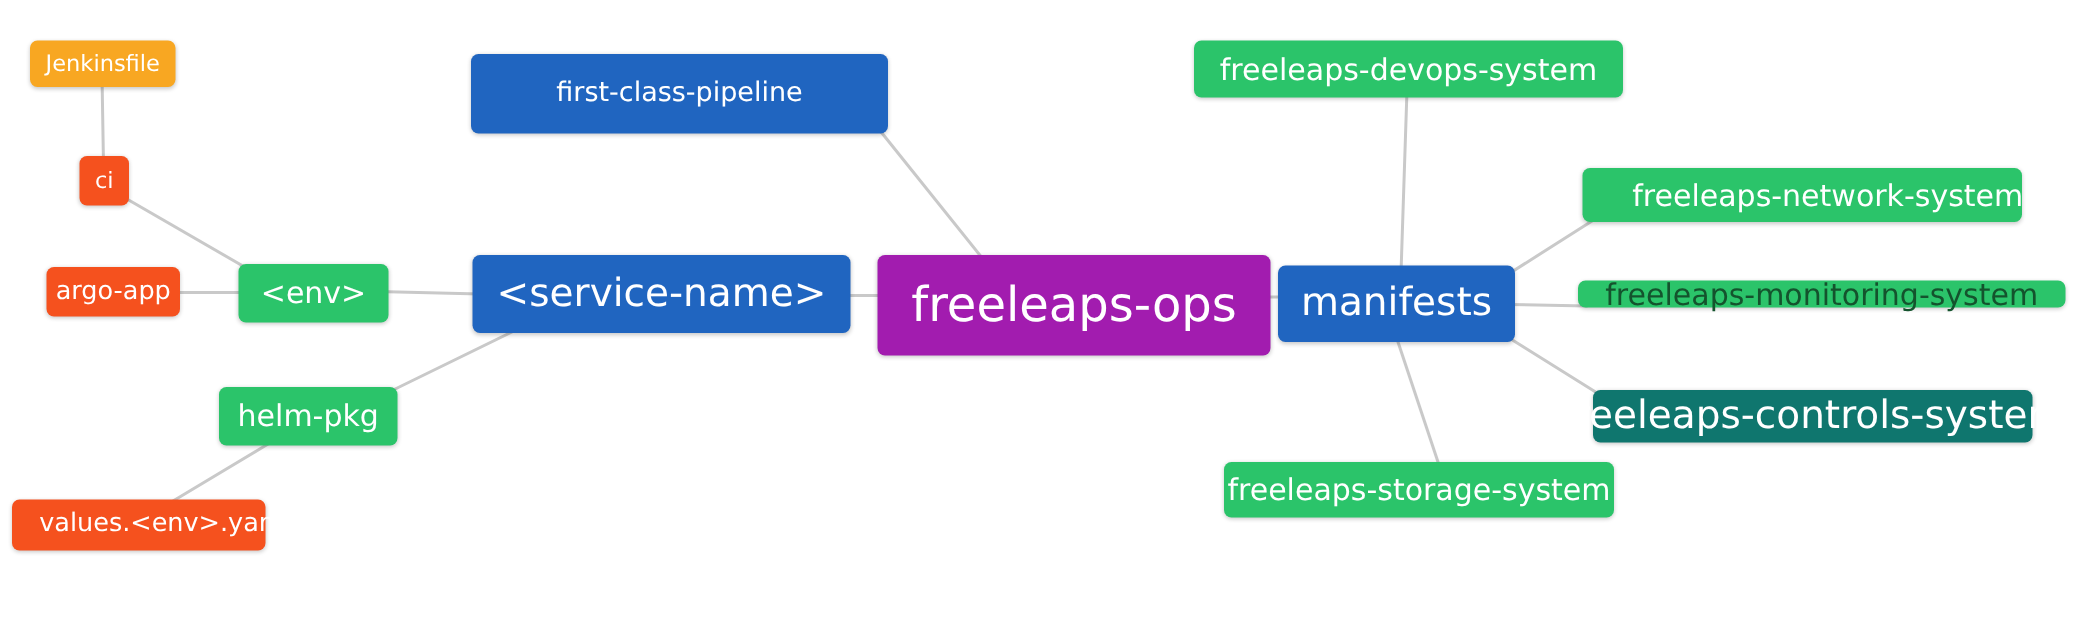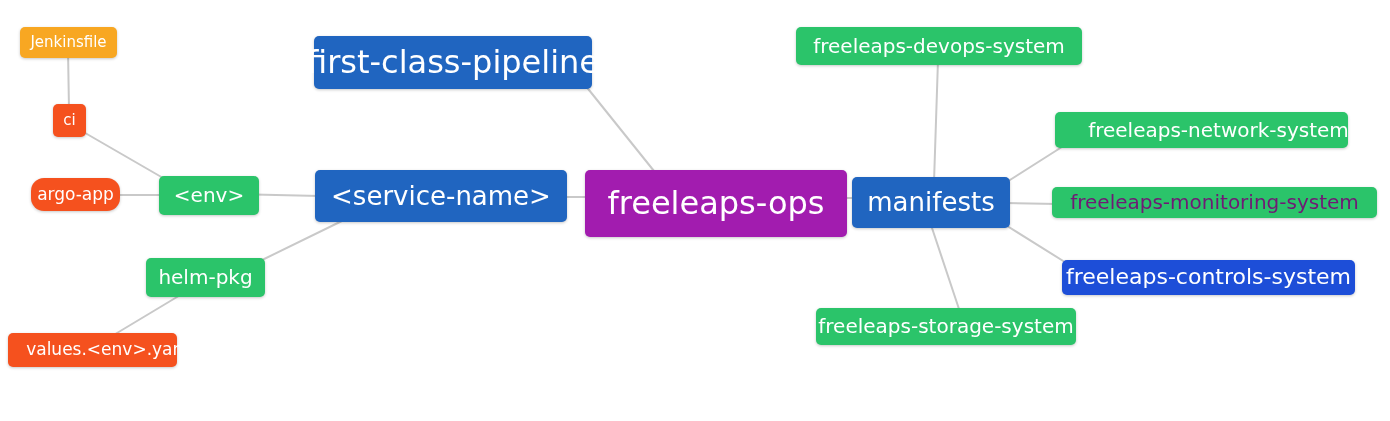--- a/index.html
+++ b/index.html
@@ -66,52 +66,52 @@
       <line x1="1004" y1="224" x2="1068" y2="264" stroke="#c9c9c9" stroke-width="2" stroke-linecap="round"></line>
       <line x1="930" y1="222" x2="960" y2="312" stroke="#c9c9c9" stroke-width="2" stroke-linecap="round"></line>
     </svg>
 
   <div class="node" style="left: 20px; top: 27px; width: 97px; height: 31px; font-size: 15px; background: rgb(248, 167, 34); color: rgb(255, 255, 255);">
     <span class="node-label">Jenkinsfile</span>
   </div>
   <div class="node" style="left: 53px; top: 104px; width: 33px; height: 33px; font-size: 15px; background: rgb(245, 81, 30); color: rgb(255, 255, 255);">
     <span class="node-label">ci</span>
   </div>
-  <div class="node" style="left: 31px; top: 178px; width: 89px; height: 33px; font-size: 17px; background: rgb(245, 81, 30); color: rgb(255, 255, 255); border-radius: 13px;">
+  <div class="node" style="left: 31px; top: 178px; width: 89px; height: 33px; font-size: 17px; background: rgb(245, 81, 30); color: rgb(255, 255, 255);">
     <span class="node-label">argo-app</span>
   </div>
   <div class="node" style="left: 159px; top: 176px; width: 100px; height: 39px; font-size: 20px; background: rgb(43, 196, 106); color: rgb(255, 255, 255);">
     <span class="node-label">&lt;env&gt;</span>
   </div>
   <div class="node" style="left: 146px; top: 258px; width: 119px; height: 39px; font-size: 20px; background: rgb(43, 196, 106); color: rgb(255, 255, 255);">
     <span class="node-label">helm-pkg</span>
   </div>
   <div class="node" style="left: 8px; top: 333px; width: 169px; height: 34px; font-size: 17px; background: rgb(245, 81, 30); color: rgb(255, 255, 255); padding-left: 35px;">
     <span class="node-label">values.&lt;env&gt;.yaml</span>
   </div>
-  <div class="node" style="left: 314px; top: 36px; width: 278px; height: 53px; font-size: 32px; background: rgb(32, 101, 192); color: rgb(255, 255, 255);">
+  <div class="node" style="left: 314px; top: 36px; width: 278px; height: 53px; font-size: 18px; background: rgb(32, 101, 192); color: rgb(255, 255, 255);">
     <span class="node-label">first-class-pipeline</span>
   </div>
   <div class="node" style="left: 315px; top: 170px; width: 252px; height: 52px; font-size: 26px; background: rgb(32, 101, 192); color: #ffffff;">
     <span class="node-label">&lt;service-name&gt;</span>
   </div>
   <div class="node" style="left: 585px; top: 170px; width: 262px; height: 67px; font-size: 32px; background: #a21caf; color: rgb(255, 255, 255);">
     <span class="node-label">freeleaps-ops</span>
   </div>
   <div class="node" style="left: 852px; top: 177px; width: 158px; height: 51px; font-size: 26px; background: rgb(32, 101, 192); color: rgb(255, 255, 255);">
     <span class="node-label">manifests</span>
   </div>
   <div class="node" style="left: 796px; top: 27px; width: 286px; height: 38px; font-size: 20px; background: rgb(43, 196, 106); color: rgb(255, 255, 255);">
     <span class="node-label">freeleaps-devops-system</span>
   </div>
   <div class="node" style="left: 1055px; top: 112px; width: 293px; height: 36px; font-size: 20px; background: rgb(43, 196, 106); color: rgb(255, 255, 255); padding-left: 34px;">
     <span class="node-label">freeleaps-network-system</span>
   </div>
-  <div class="node" style="left: 1052px; top: 187px; width: 325px; height: 31px; font-size: 20px; background: rgb(43, 196, 106); color: #701a75;">
+  <div class="node" style="left: 1052px; top: 187px; width: 325px; height: 18px; font-size: 20px; background: rgb(43, 196, 106); color: #14532d;">
     <span class="node-label">freeleaps-monitoring-system</span>
   </div>
-  <div class="node" style="left: 1062px; top: 260px; width: 293px; height: 35px; font-size: 22px; background: #1d4ed8; color: rgb(255, 255, 255);">
+  <div class="node" style="left: 1062px; top: 260px; width: 293px; height: 35px; font-size: 26px; background: #0f766e; color: rgb(255, 255, 255);">
     <span class="node-label">freeleaps-controls-system</span>
   </div>
   <div class="node" style="left: 816px; top: 308px; width: 260px; height: 37px; font-size: 20px; background: rgb(43, 196, 106); color: rgb(255, 255, 255);">
     <span class="node-label">freeleaps-storage-system</span>
   </div>
 </div>
 
 </body></html>

